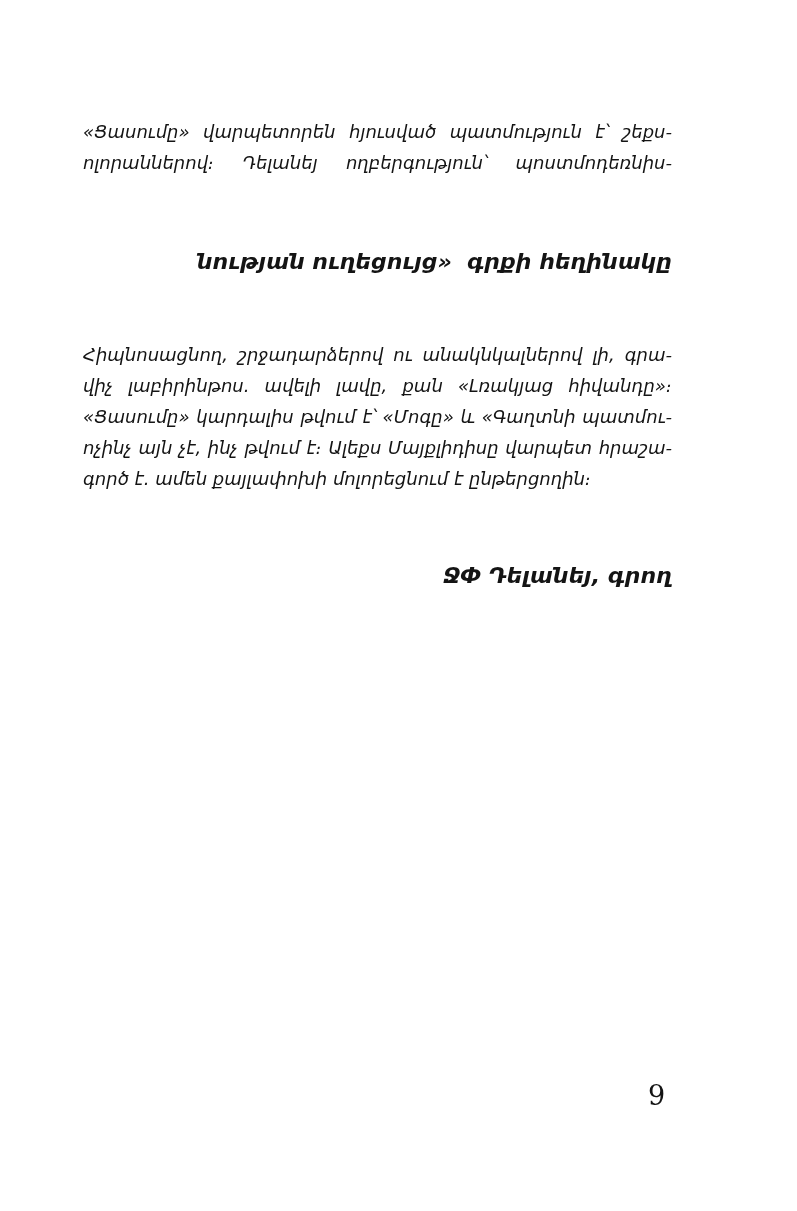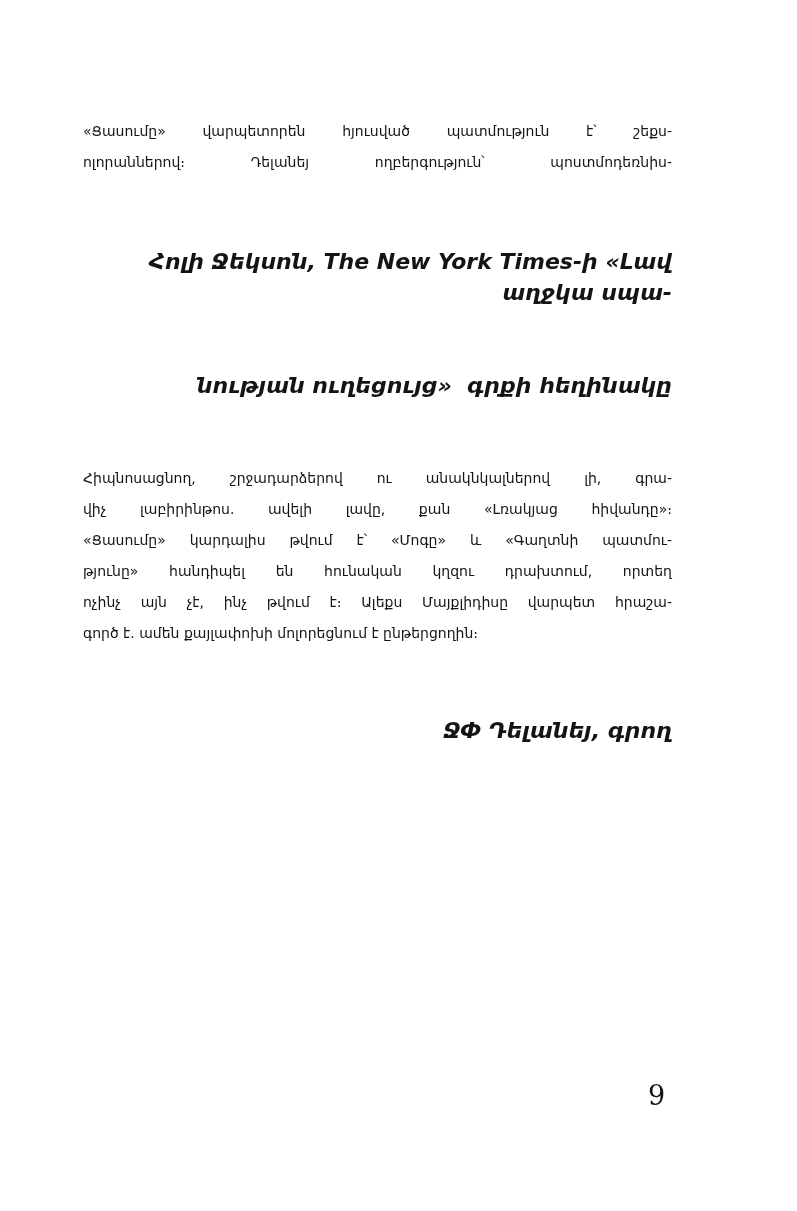--- a/index.html
+++ b/index.html
@@ -15,22 +15,23 @@
     color: #141414;
     overflow: hidden;
   }
   .text-block {
     position: absolute;
     left: 83px;
     top: 116px;
     width: 589px;
   }
   .para {
-    font-size: 14px;
+    font-size: 18px;
     line-height: 31px;
+    font-style: italic;
   }
   .jline {
     text-align: justify;
     text-align-last: justify;
   }
   .lastline {
     text-align: justify;
     text-align-last: left;
   }
   .attribution {
@@ -61,29 +62,27 @@
 <body>
 
 <div class="text-block">
 
   <div class="para">
     <div class="jline">«Ցասումը» վարպետորեն հյուսված պատմություն է՝ շեքս-</div>
     <div class="jline">ոլորաններով։ Դելանեյ ողբերգություն՝ պոստմոդեռնիս-</div>
   </div>
 
   <div class="attribution">
-    <div>Հոլի Ջեկսոն, The New York Times-ի «Լավ աղջկա սպա-</div>
     <div>նության ուղեցույց»  գրքի հեղինակը</div>
   </div>
 
   <div class="para review-2">
     <div class="jline">Հիպնոսացնող, շրջադարձերով ու անակնկալներով լի, գրա-</div>
     <div class="jline">վիչ լաբիրինթոս. ավելի լավը, քան «Լռակյաց հիվանդը»։</div>
     <div class="jline">«Ցասումը» կարդալիս թվում է՝ «Մոգը» և «Գաղտնի պատմու-</div>
-    <div class="jline">թյունը» հանդիպել են հունական կղզու դրախտում, որտեղ</div>
     <div class="jline">ոչինչ այն չէ, ինչ թվում է։ Ալեքս Մայքլիդիսը վարպետ հրաշա-</div>
     <div class="lastline">գործ է. ամեն քայլափոխի մոլորեցնում է ընթերցողին։</div>
   </div>
 
   <div class="attribution attribution-2">
     <div>ՋՓ Դելանեյ, գրող</div>
   </div>
 
 </div>
 

